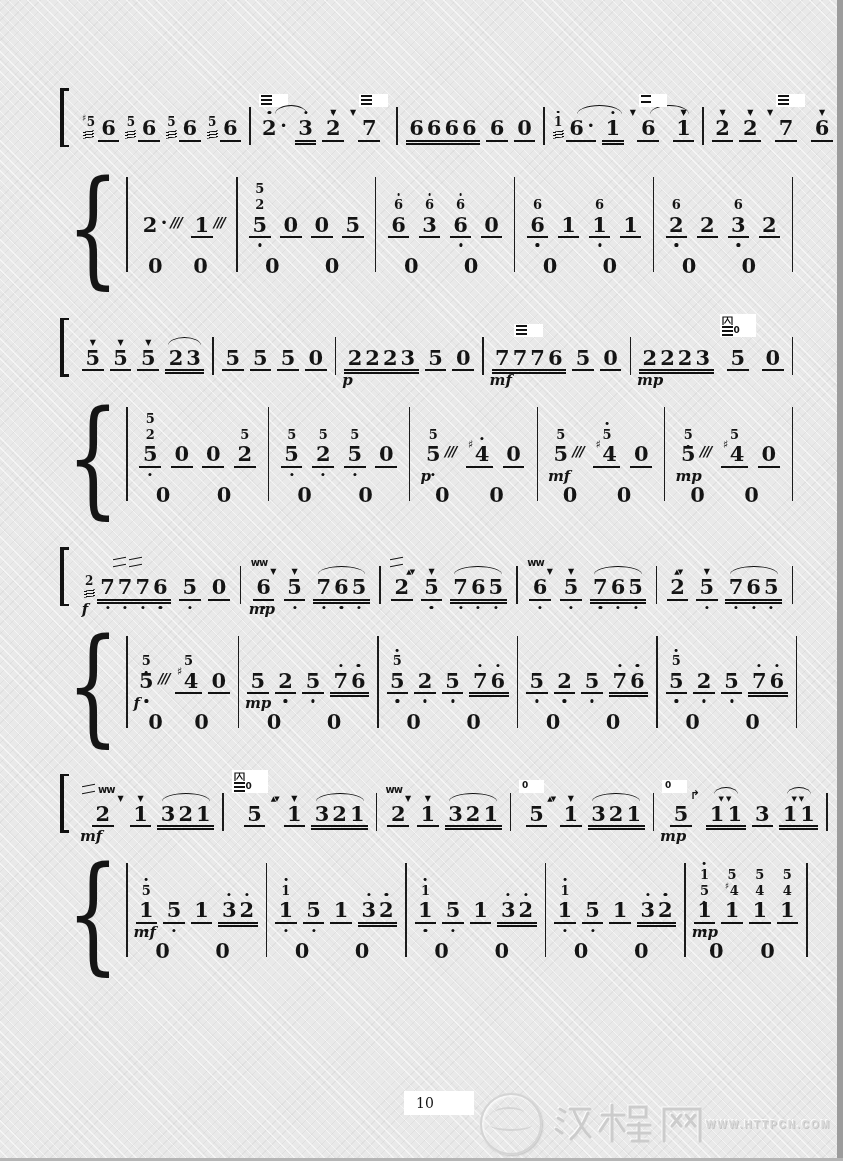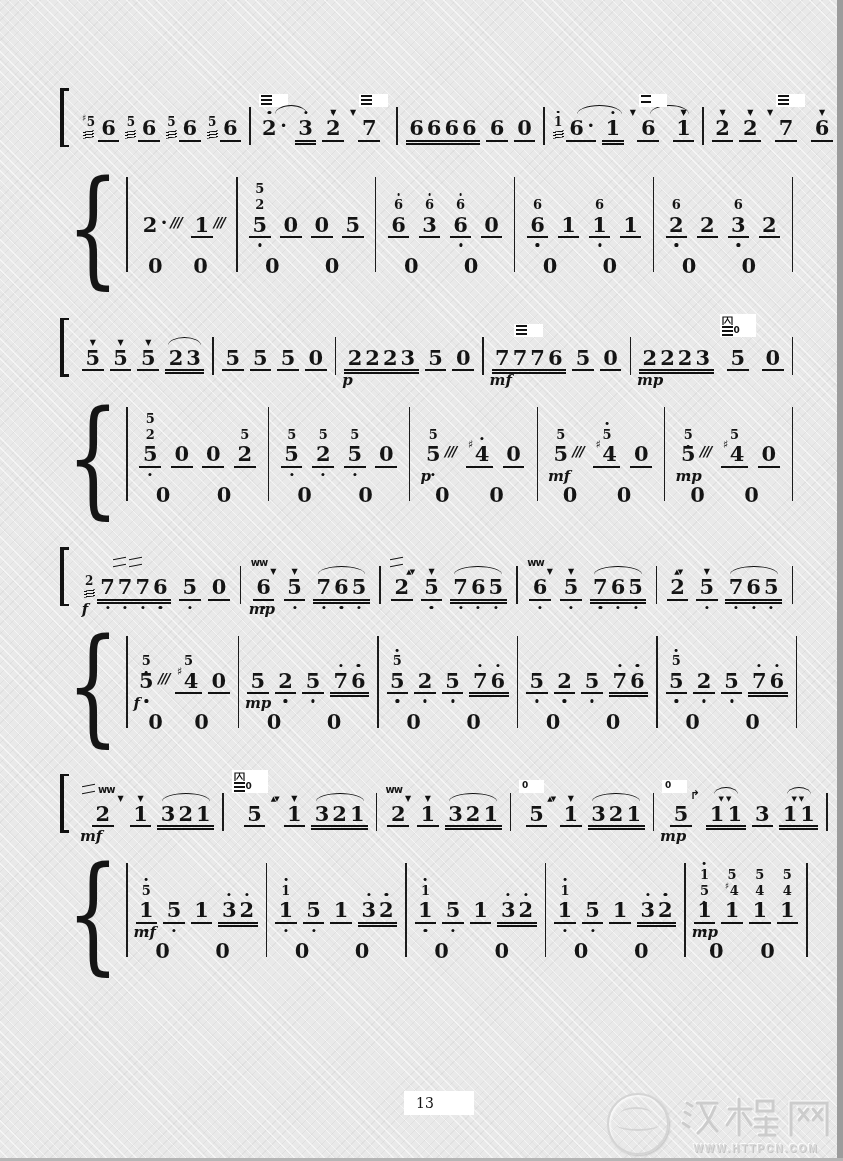--- a/index.html
+++ b/index.html
@@ -81,21 +81,21 @@
   .pagenum{position:absolute;left:404px;top:1091px;width:70px;height:24px;background:#fff;
            font-size:14px;font-family:"DejaVu Serif",serif;padding-left:12px;box-sizing:border-box;display:flex;align-items:center;}
   
   .watermark{position:absolute;right:12px;bottom:6px;display:flex;align-items:center;gap:12px;}
   .wm-logo{width:58px;height:58px;border-radius:50%;border:2.5px solid #d4d4d4;position:relative;
            box-shadow:inset 1.5px 1.5px 2px #fafafa, 1px 1px 2px #c2c2c2;}
   .wm-logo::before{content:"";position:absolute;left:8px;right:8px;top:24px;height:10px;
            border-bottom:2.5px solid #d4d4d4;border-radius:0 0 50% 50%;}
   .wm-logo::after{content:"";position:absolute;left:12px;right:16px;top:12px;height:10px;
            border-top:2.5px solid #d4d4d4;border-radius:50% 50% 0 0;}
-  .wm-text{display:flex;flex-direction:column;align-items:center;gap:2px;}
+  .wm-text{display:flex;align-items:center;gap:2px;}
   .wm-url{font-family:"Liberation Sans",sans-serif;font-size:10px;font-weight:bold;letter-spacing:2px;
           color:#d9d9d9;text-shadow:1px 1px 0 #c4c4c4,-1px -1px 0 #fbfbfb;}
 </style>
 </head>
 <body>
 
 <div class="sheet">
   <div class="content" id="score">
       <div class="system">
         <div class="staffrow staffA">
@@ -2062,21 +2062,21 @@
               <span class="rest0">0</span>
               <span class="rest0">0</span>
             </div>
           </div>
           <div class="bl acc"></div>
         </div>
       </div>
     </div>
 
   <div class="pagenum">
-    <span>13</span>
+    <span>10</span>
   </div>
 
   <div class="watermark">
     <div class="wm-logo"></div>
     <div class="wm-text">
 
       <svg width="150" height="46" viewBox="0 0 150 46">
         <g fill="none" stroke="#fbfbfb" stroke-width="3" stroke-linecap="round" transform="translate(-1,-1)">
           <path d="M6,8 l5,3 M4,17 l5,3 M2,28 l6,4 M16,8 h20 M20,10 c4,10 10,20 16,26 M34,12 c-4,10 -10,20 -17,26"></path>
           <path d="M58,4 v36 M48,14 h22 M54,18 l-8,12 M62,18 l8,12 M76,6 h16 v10 h-16 z M74,24 h22 M74,32 h22 M85,22 v18 M78,40 h16"></path>

